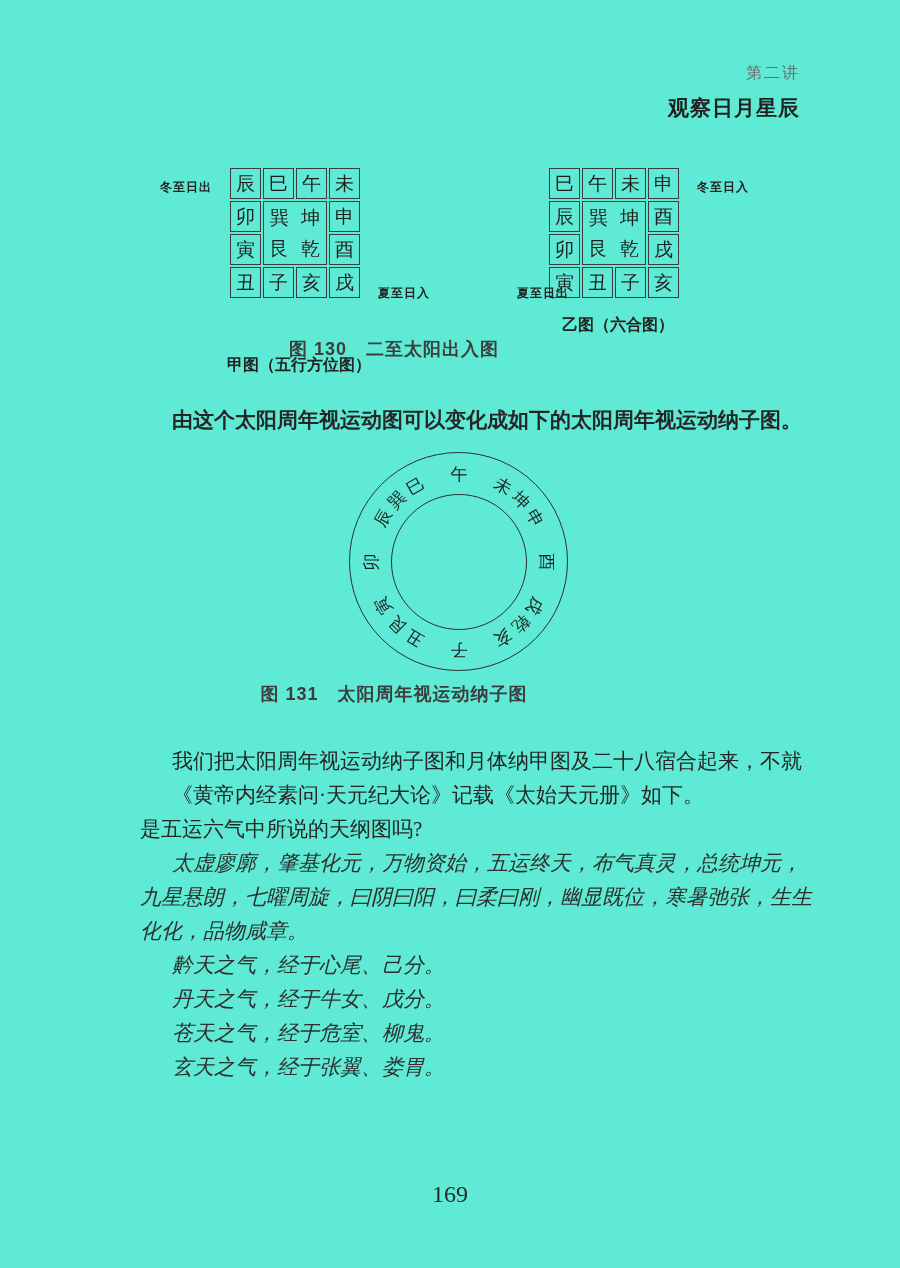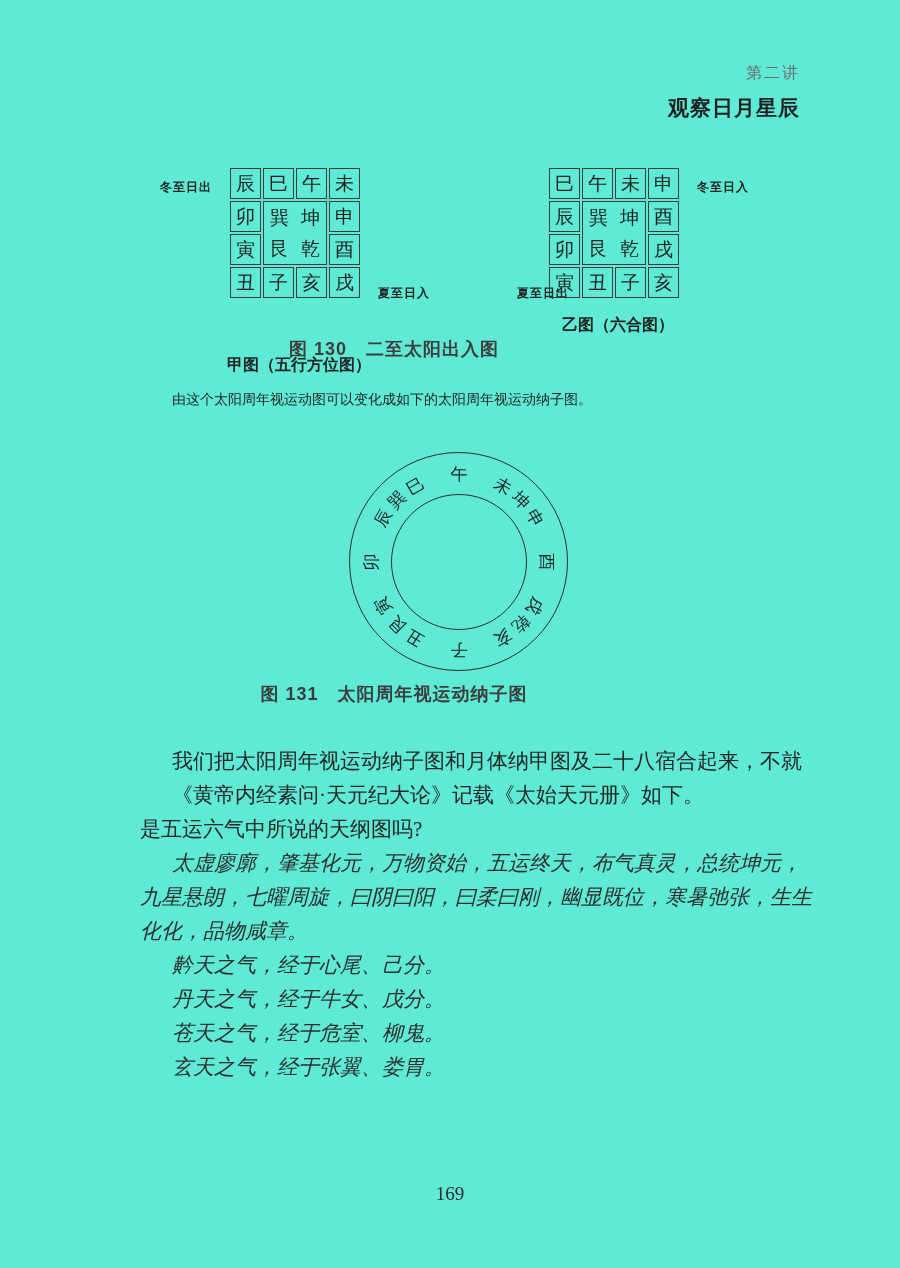--- a/index.html
+++ b/index.html
@@ -28,42 +28,42 @@
   .side-label { position:absolute; font-size:12px; font-weight:bold; line-height:20px;
                 white-space:nowrap; color:#222; letter-spacing:1px; }
   .grid-caption { position:absolute; width:200px; text-align:center; font-size:16px;
                   font-weight:bold; color:#222; line-height:20px; }
   .fig-caption { position:absolute; left:0; width:788px; text-align:center;
                  font-family:"Liberation Sans","DejaVu Sans",sans-serif;
                  font-size:18px; font-weight:600; color:#3d3d3d; letter-spacing:1px;
                  line-height:20px; }
 
   
-  .intro { position:absolute; left:140px; top:387px; width:700px; font-size:14px;
-           line-height:26px; white-space:nowrap; padding-left:32px; }
+  .intro { position:absolute; left:140px; top:407px; width:700px; font-size:21px;
+           line-height:26px; white-space:nowrap; padding-left:32px;font-weight:bold; }
 
   
   .circle-wrap { position:absolute; left:349px; top:452px; width:220px; height:220px; }
   .outer-circle { position:absolute; left:0; top:0; width:217px; height:217px;
                   border:1.4px solid #2f2f2f; border-radius:50%; }
   .inner-circle { position:absolute; left:50%; top:50%; width:134px; height:134px;
                   margin:-68px 0 0 -68px; border:1.4px solid #2f2f2f; border-radius:50%; }
   .ring-char { position:absolute; left:50%; top:50%; width:22px; height:22px;
                margin:-11px 0 0 -11px; display:flex; align-items:center; justify-content:center;
                font-size:17px; color:#1e1e1e; }
 
   
   .body-text { position:absolute; left:140px; top:744px; width:650px; font-size:21px; }
   .bline { height:34px; line-height:34px; white-space:nowrap; }
   .bline.indent { padding-left:32px; }
   .bline.justify { display:flex; justify-content:space-between; }
   .bline.kai { font-style:italic; color:#2e2e2e; }
 
   .page-num { position:absolute; top:1183px; left:0; width:900px; text-align:center;
-              font-size:19px; color:#2a2a2a; line-height:22px; }
+              font-size:24px; color:#2a2a2a; line-height:22px; }
 </style>
 </head>
 <body>
 
 <div class="page">
 
   <div class="hdr">
     <div class="hdr-chapter">第二讲</div>
     <div class="hdr-title">观察日月星辰</div>
   </div>

